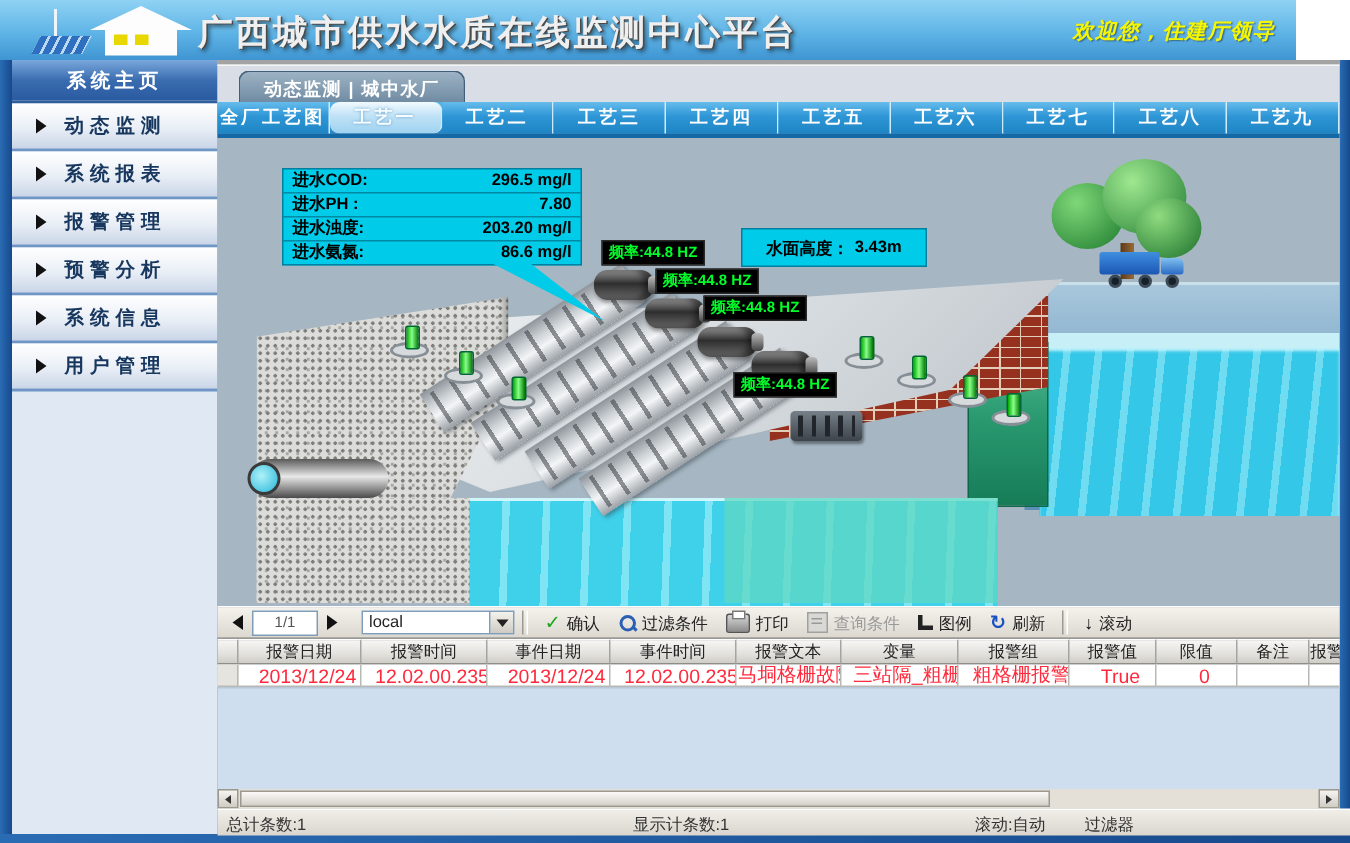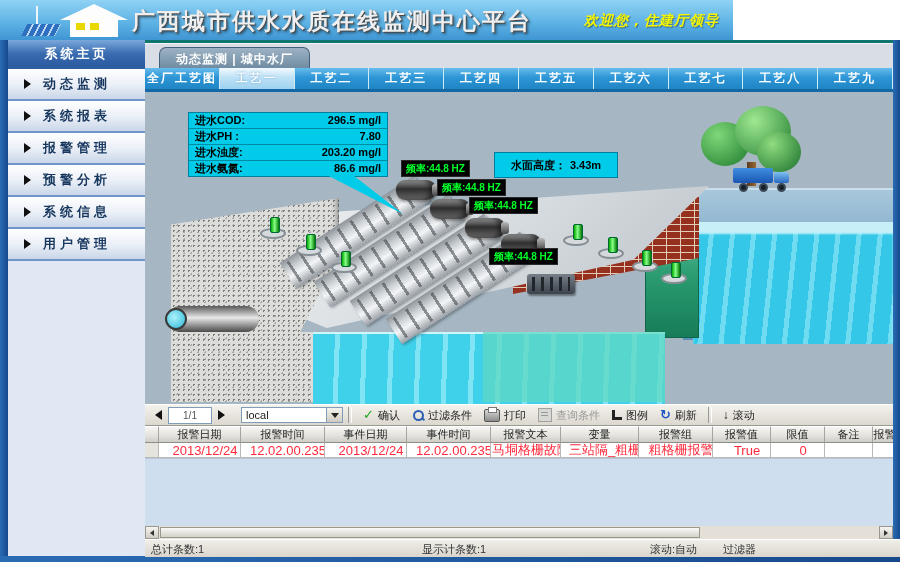--- a/index.html
+++ b/index.html
@@ -1,21 +1,21 @@
 <!DOCTYPE html>
 <html><head>
 <meta charset="utf-8">
 <style>
   html,body{margin:0;padding:0;background:#555;}
   #app{position:relative;width:900px;height:562px;margin:0 auto;overflow:hidden;
        font-family:"Liberation Sans","DejaVu Sans",sans-serif;background:#ffffff;}
   .abs{position:absolute;}
 
   
-  #hdr{left:0;top:0;width:733px;height:40px;
+  #hdr{left:0;top:0;width:864px;height:40px;
        background:linear-gradient(180deg,#8fd2f4 0%,#5fb4e6 55%,#3f95d2 100%);overflow:hidden;}
   #logo{left:22px;top:2px;width:105px;height:36px;}
   #logo .roof{position:absolute;left:38px;top:2px;width:0;height:0;
        border-left:34px solid transparent;border-right:34px solid transparent;border-bottom:16px solid #fdfdfd;}
   #logo .body{position:absolute;left:48px;top:17px;width:48px;height:18px;background:#fdfdfd;}
   #logo .win{position:absolute;width:9px;height:7px;background:#e8d800;top:21px;}
   #logo .panel{position:absolute;left:2px;top:22px;width:34px;height:12px;transform:skewX(-28deg);
        background:repeating-linear-gradient(90deg,#2e6fc0 0 5px,#bcd8f2 5px 7px);}
   #logo .mast{position:absolute;left:14px;top:4px;width:2px;height:20px;background:#eef6fb;}
   #title{left:132px;top:4px;height:34px;display:flex;align-items:center;
@@ -32,32 +32,32 @@
   #side-home{height:27px;display:flex;align-items:center;justify-content:center;
        background:linear-gradient(180deg,#7aa8dc 0%,#3a6cb0 50%,#2a5aa0 100%);
        color:#fff;font-size:13px;font-weight:bold;letter-spacing:3px;border-bottom:2px solid #2f5e9e;}
   .side-item{height:30px;display:flex;align-items:center;border-bottom:2px solid #6f96c6;
        background:linear-gradient(180deg,#ffffff 0%,#e9eef6 55%,#c9d6e8 100%);cursor:pointer;}
   .side-item .arr{width:0;height:0;margin:0 12px 0 16px;
        border-top:5px solid transparent;border-bottom:5px solid transparent;border-left:7px solid #111;}
   .side-item .lbl{font-size:13px;font-weight:bold;color:#17375e;letter-spacing:4px;}
 
   
-  #content{left:145px;top:40px;width:748px;height:516px;background:#0f766e;}
+  #content{left:145px;top:40px;width:748px;height:516px;background:#a3a3a3;}
   #crumbrow{left:0;top:3px;width:748px;height:25px;background:#d9dee6;border-top:1px solid #f5f5f5;}
   #crumb{position:absolute;left:14px;top:3px;height:22px;padding:0 16px;display:flex;align-items:center;
        background:linear-gradient(180deg,#9db2c4 0%,#6c889f 100%);border:1px solid #43607a;border-bottom:none;
        border-radius:7px 7px 0 0;color:#fff;font-size:12px;font-weight:bold;letter-spacing:1px;}
   #tabbar{left:0;top:28px;width:748px;height:24px;display:flex;
        background:linear-gradient(180deg,#59b4e6 0%,#2288cc 100%);border-bottom:3px solid #1468a6;box-sizing:border-box;}
   .tab{flex:1 1 0;display:flex;align-items:center;justify-content:center;border-right:1px solid #cfeaf8;
        color:#fff;font-size:12px;font-weight:bold;letter-spacing:2px;cursor:pointer;
        background:linear-gradient(180deg,#66bcec 0%,#2e96d6 45%,#1f85c4 100%);}
   .tab.sel{background:linear-gradient(180deg,#f2fafe 0%,#bfe2f6 45%,#9ed2f0 100%);color:#f8fcff;
-       text-shadow:0 0 2px #5c9cc8;}
+       text-shadow:0 0 2px #5c9cc8;border-radius:6px;}
 
   
   #diagram{left:0;top:52px;width:748px;height:312px;background:#a6b7c3;overflow:hidden;}
   .cyanbox{background:#00cbe8;border:1px solid #007f9f;color:#000;font-size:11px;font-weight:bold;}
   #inflow{left:43px;top:20px;width:198px;}
   #inflow .row{display:flex;justify-content:space-between;padding:0 6px;height:15px;line-height:15px;
        border-bottom:1px solid rgba(0,60,80,.45);}
   #inflow .row:last-child{border-bottom:none;}
   #inflow-tail{left:158px;top:80px;width:100px;height:42px;background:#00cbe8;
        clip-path:polygon(18% 0,46% 0,100% 100%);}

